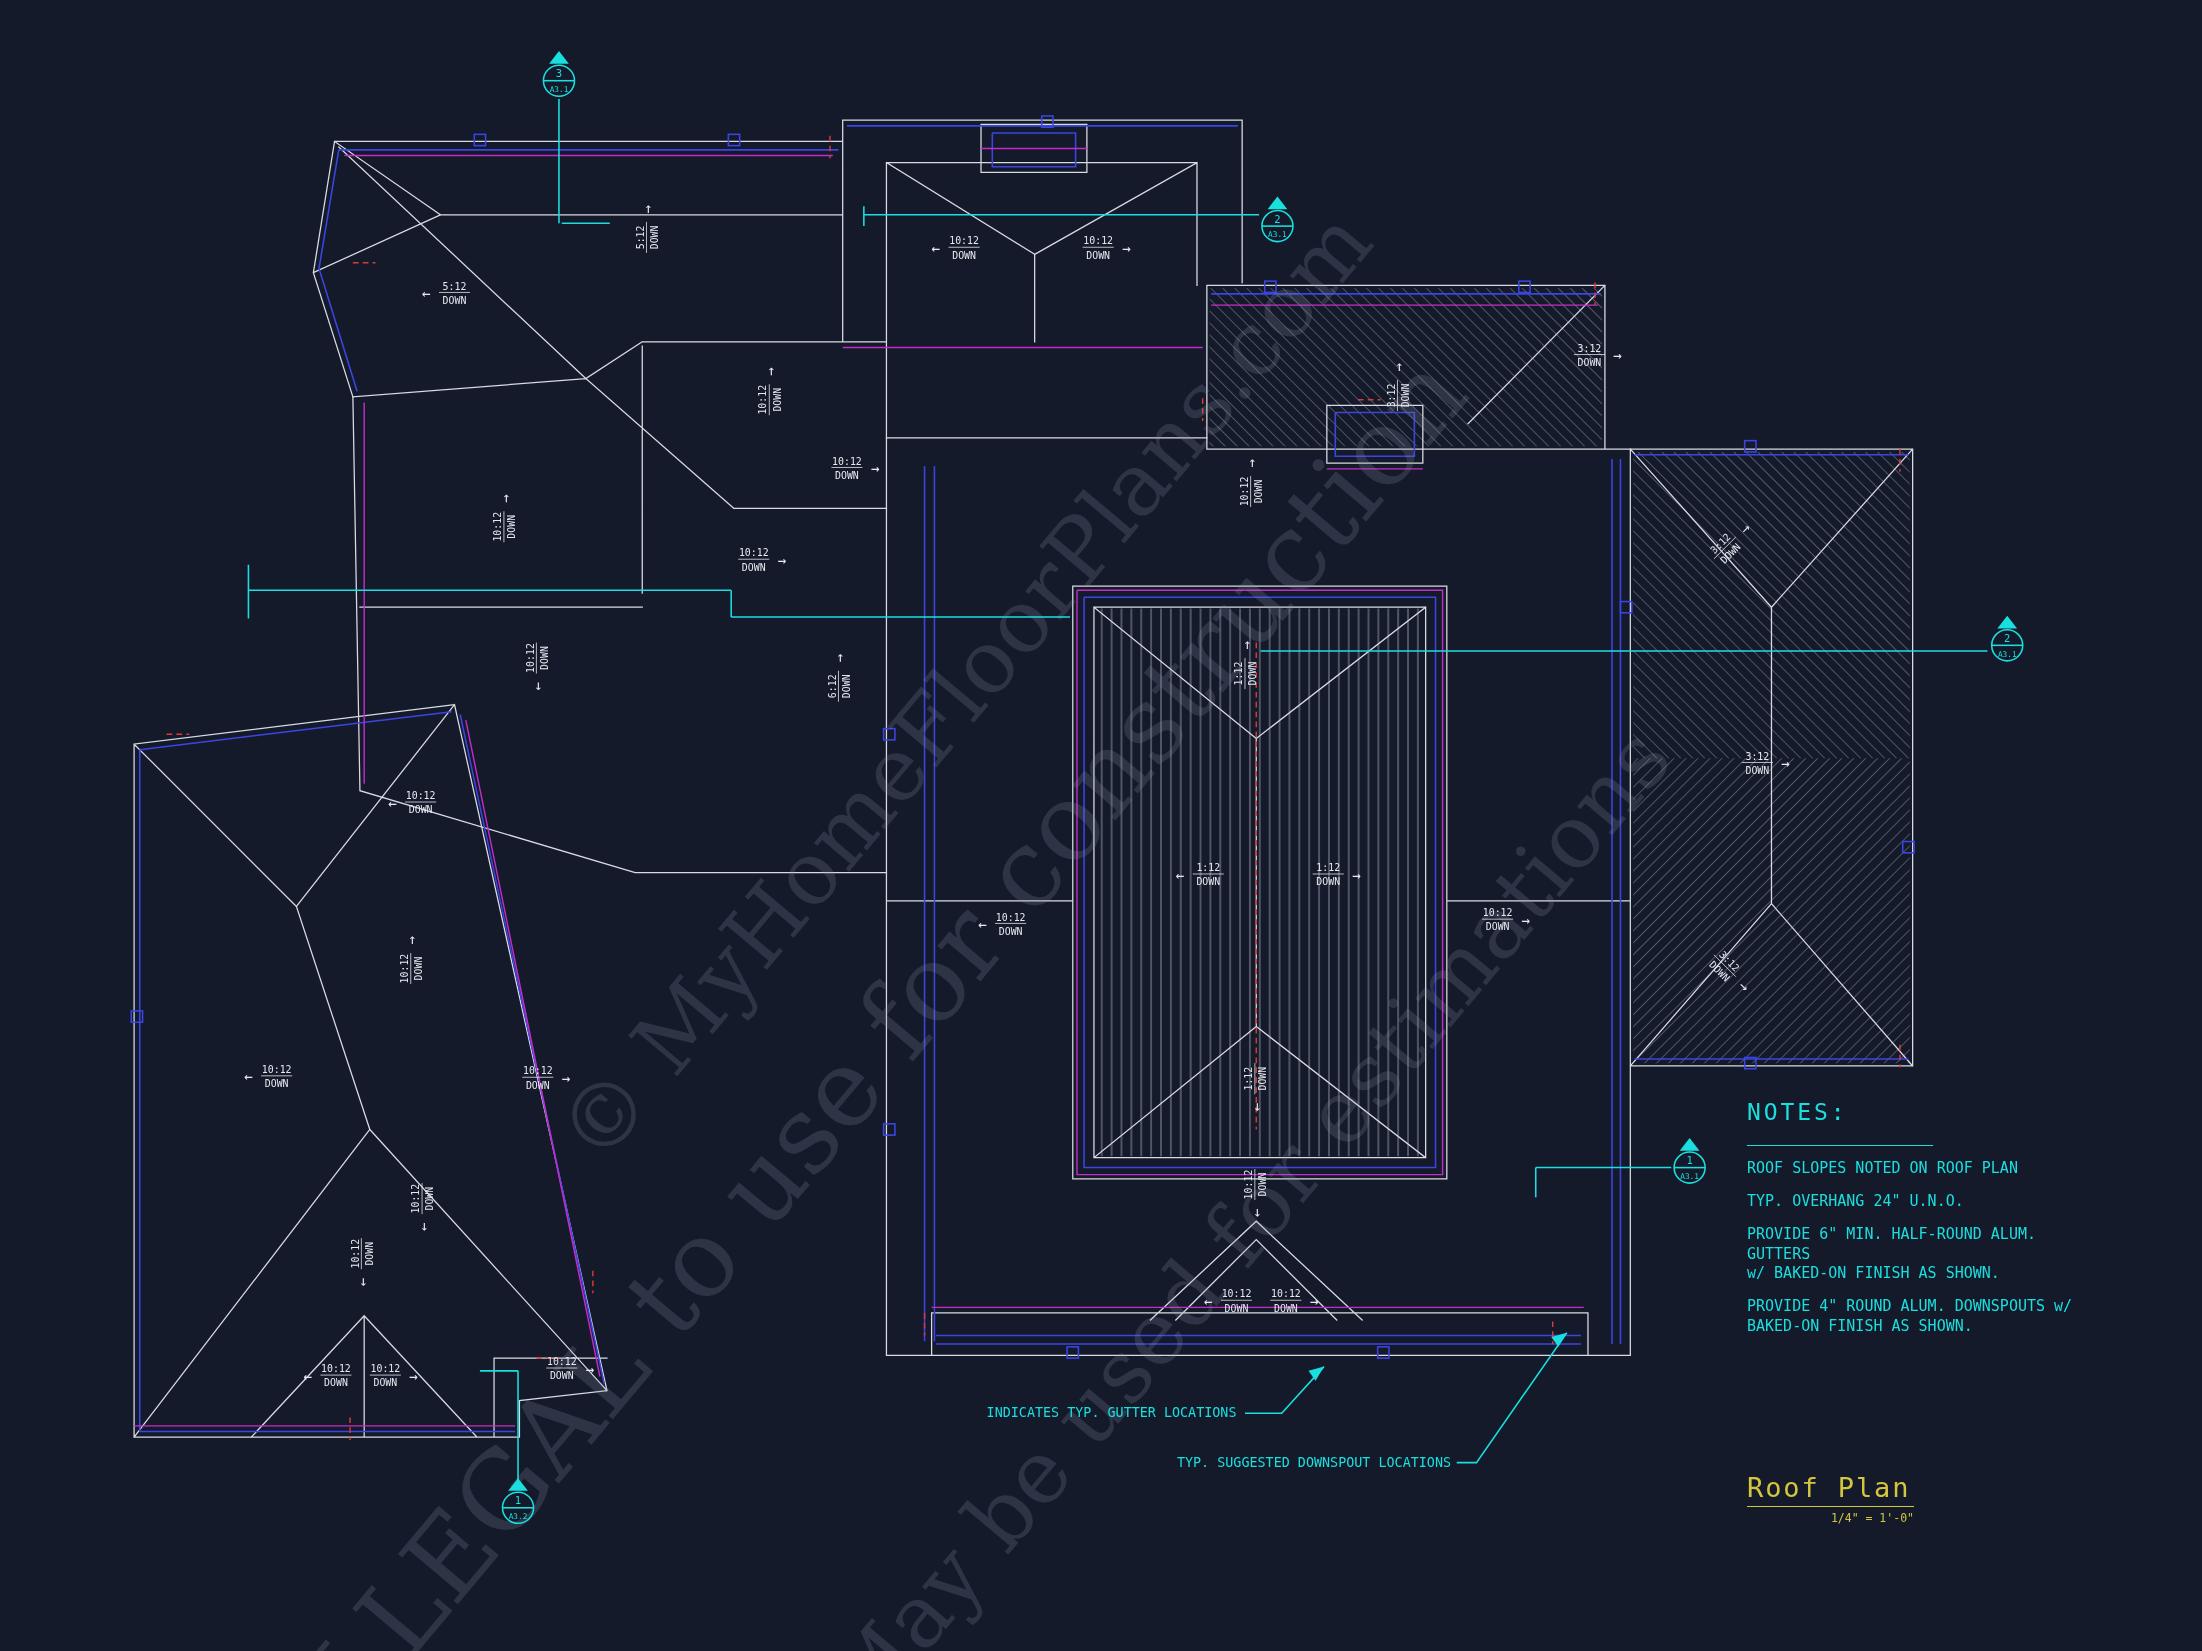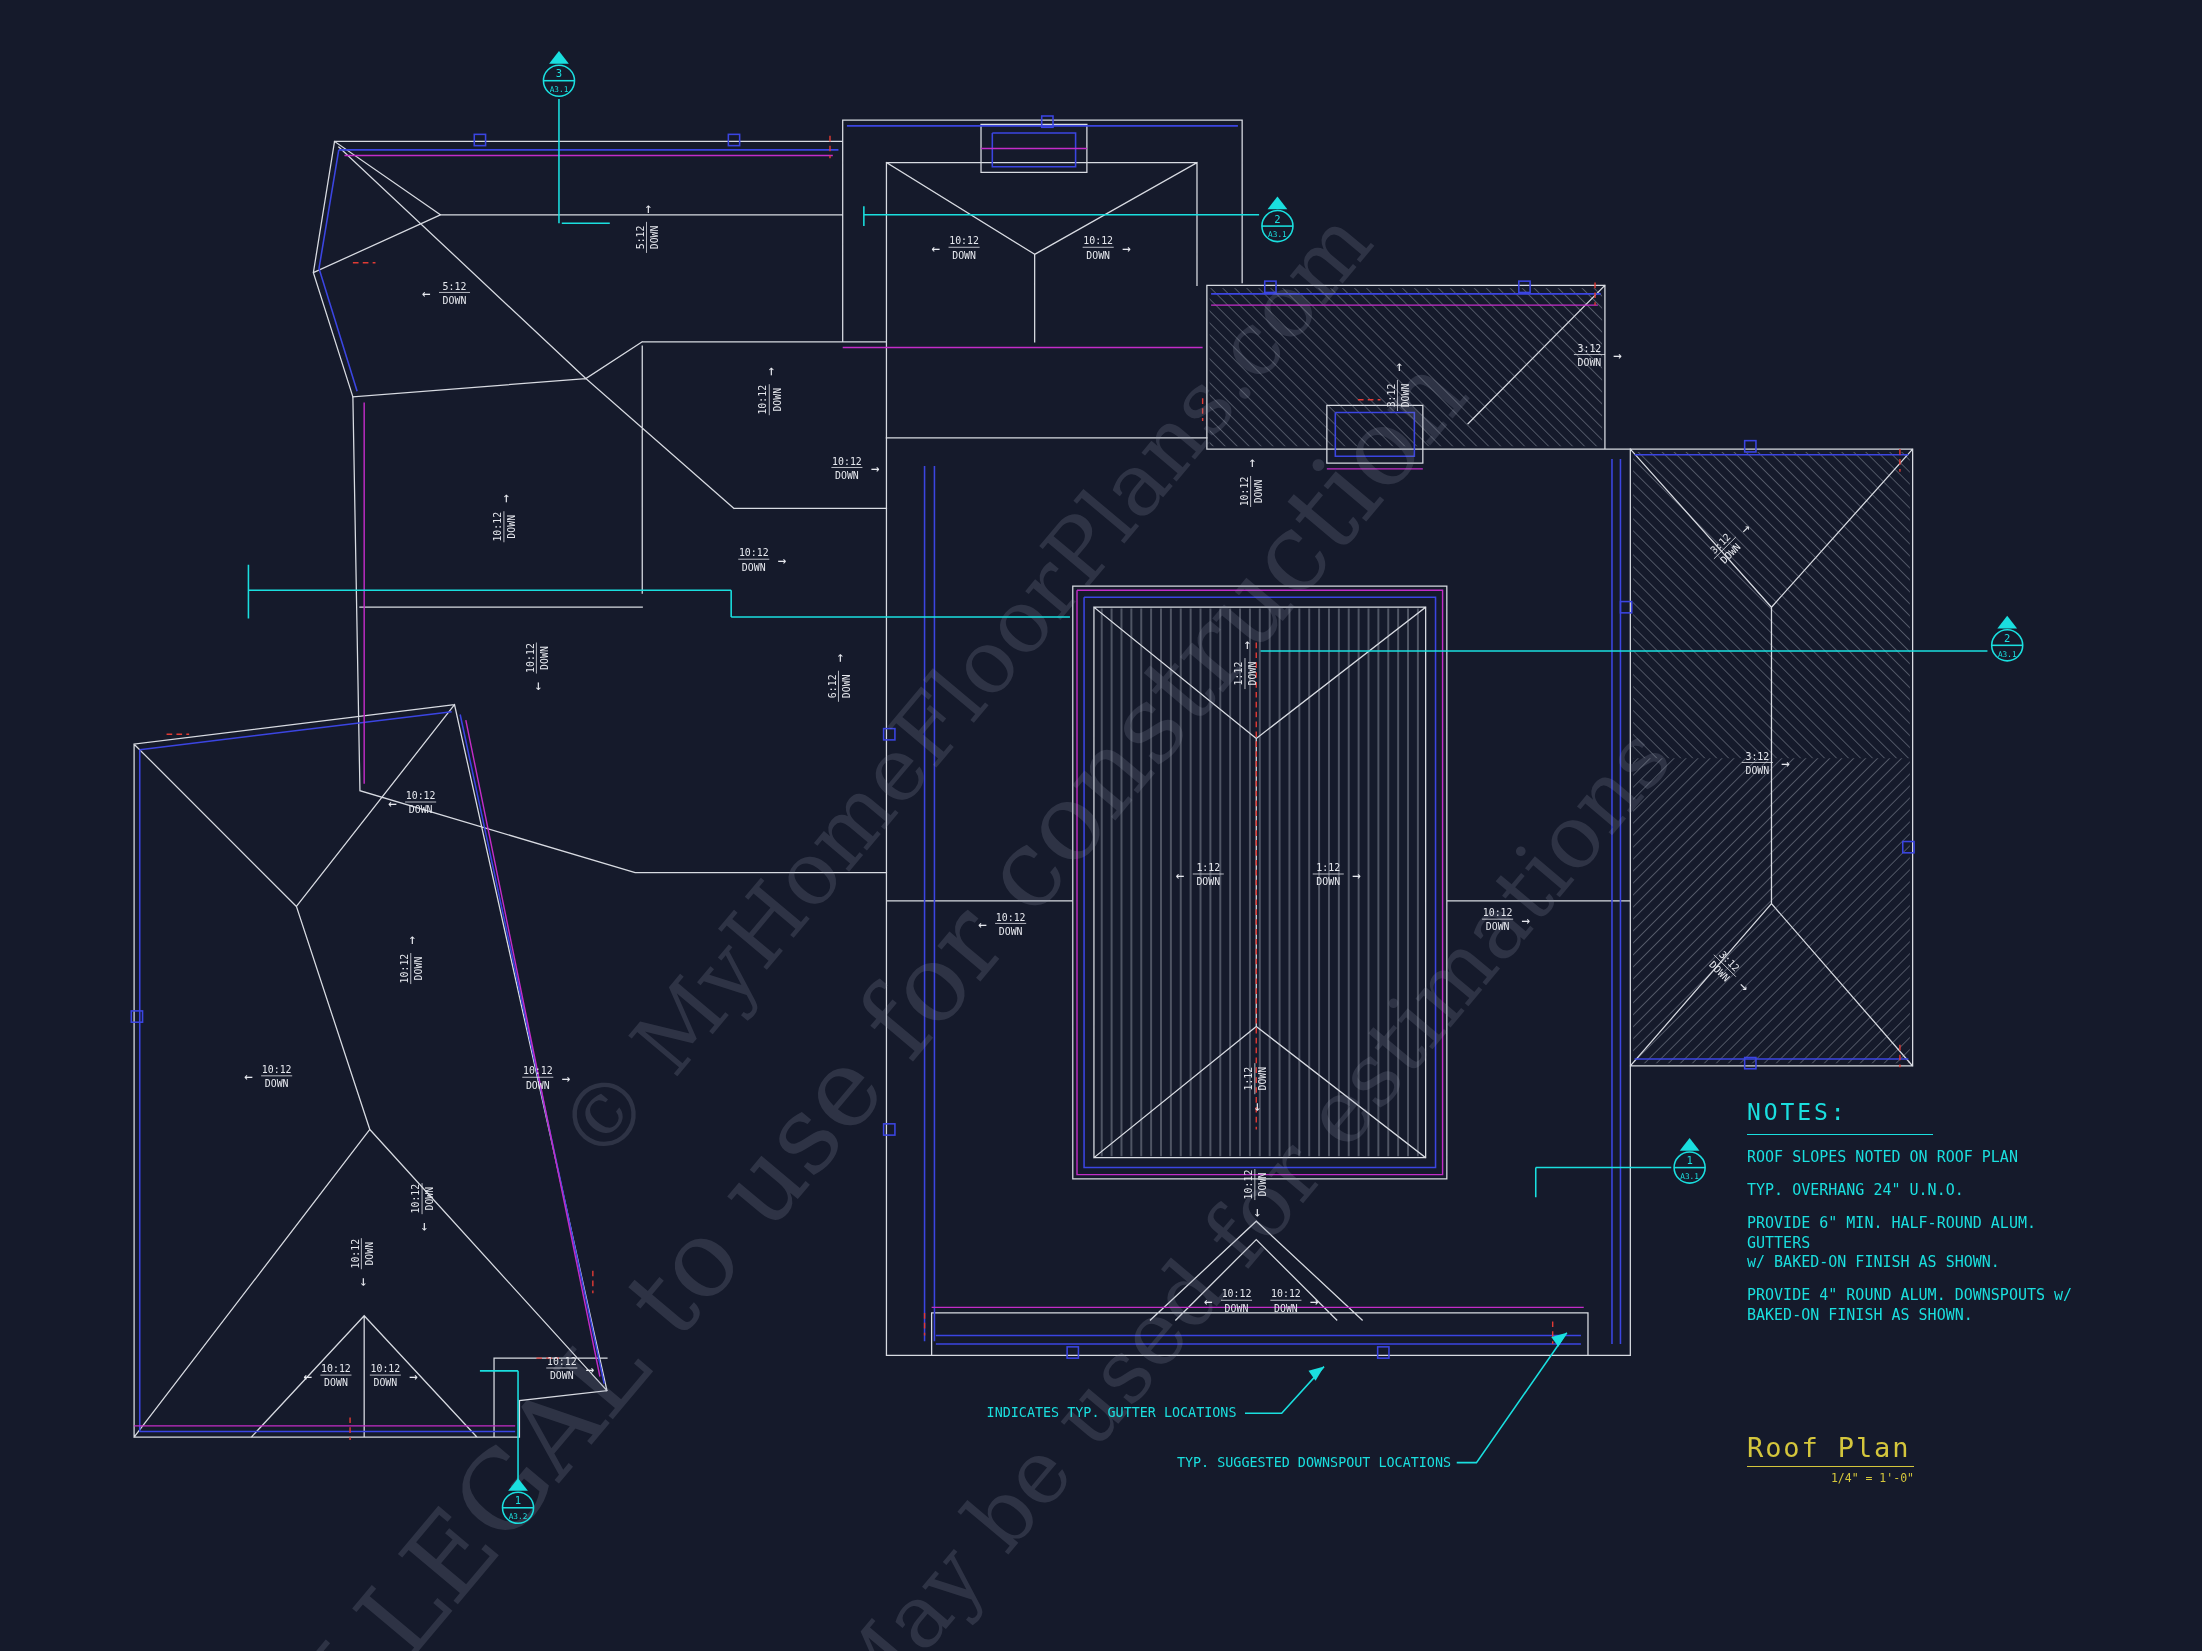--- a/index.html
+++ b/index.html
@@ -20,23 +20,23 @@
   .lblarrow{fill:#e6e8ee;font-family:"DejaVu Sans Mono",monospace;font-size:10px}
   .callout{fill:#1adfdf;stroke:none;font-family:"DejaVu Sans Mono",monospace;font-size:9.5px}
   .mk-c{stroke:#1adfdf;fill:none;stroke-width:1.1}
   .mk-n{fill:#1adfdf;stroke:none;font-family:"DejaVu Sans Mono",monospace;font-size:7.5px;text-anchor:middle}
   .mk-s{fill:#1adfdf;stroke:none;font-family:"DejaVu Sans Mono",monospace;font-size:5.5px;text-anchor:middle}
   .wm{fill:#9298ac;opacity:.2;font-family:"DejaVu Serif",serif;text-anchor:middle}
 
   
   #notes{position:absolute;left:1747px;top:1099px;width:330px;color:#1adfdf;}
   #notes .heading{font-size:23px;letter-spacing:2.9px;border-bottom:1px solid #1adfdf;
-    display:inline-block;padding:0 86px 9px 0;margin-bottom:13.4px;}
+    display:inline-block;padding:0 86px 20px 0;margin-bottom:13.4px;}
   #notes .item{font-size:15px;line-height:1.3;margin:0 0 13.4px 0;white-space:pre-line;}
-  #titleblock{position:absolute;left:1747px;top:1432px;width:167px;color:#d4c63c;}
+  #titleblock{position:absolute;left:1747px;top:1472px;width:167px;color:#d4c63c;}
   #titleblock .t{font-size:27px;letter-spacing:1.9px;border-bottom:1.9px solid #d4c63c;
     padding-bottom:2.9px;display:block;}
   #titleblock .s{font-size:11.5px;text-align:right;display:block;margin-top:3.8px;}
 </style>
 </head>
 <body>
 
 <div id="stage">
 
   <svg id="plan" width="2202" height="1652" viewBox="0 0 1560 1170" xmlns="http://www.w3.org/2000/svg">

